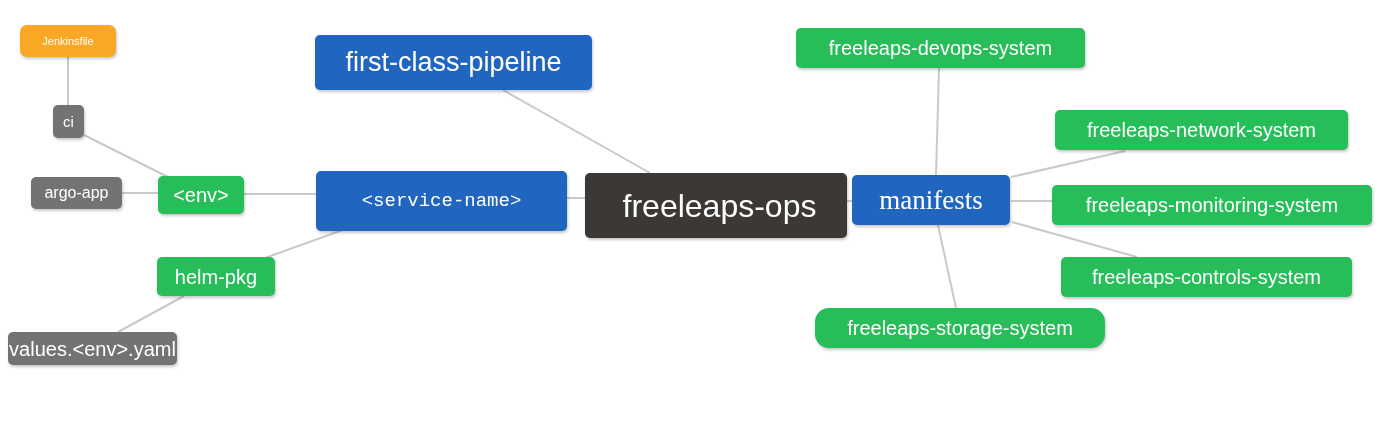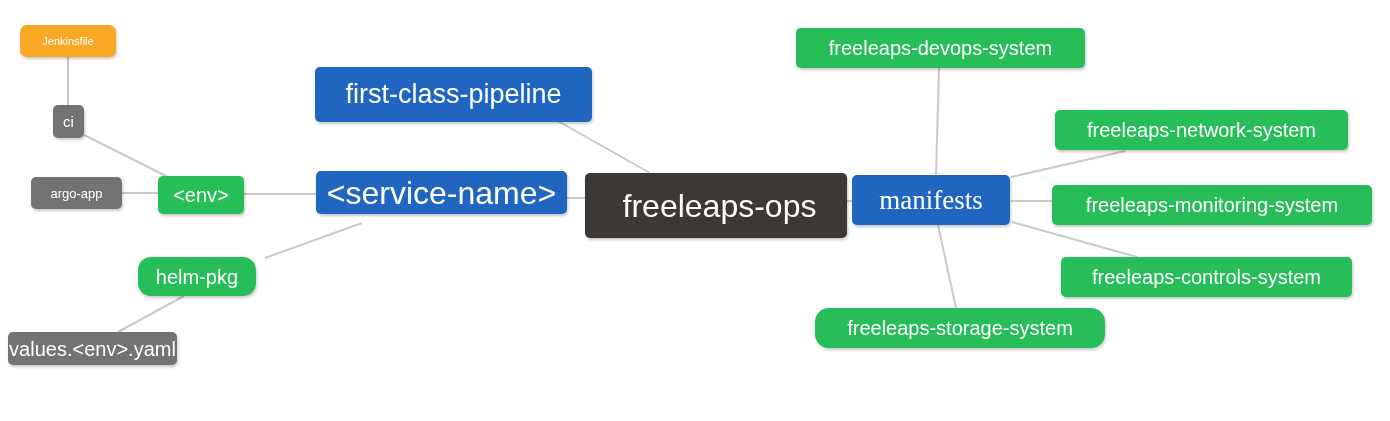--- a/index.html
+++ b/index.html
@@ -42,26 +42,26 @@
   }
   .c-amber { background: #f9a826; }
   .c-red   { background: #737373; }
   .c-green { background: #27be5a; }
   .c-blue  { background: #2066c0; }
   .c-dark  { background: #3b3835; padding-left: 7px; }
 
   
   .n-jenkinsfile { left: 20px;  top: 25px;  width: 96px;  height: 32px; font-size: 11px; border-radius: 7px; }
   .n-ci          { left: 53px;  top: 105px; width: 31px;  height: 33px; font-size: 15px; }
-  .n-argo-app    { left: 31px;  top: 177px; width: 91px;  height: 32px; font-size: 13px; }
+  .n-argo-app    { left: 31px;  top: 177px; width: 91px;  height: 32px; font-size: 16px; }
   .n-env         { left: 158px; top: 176px; width: 86px;  height: 38px; font-size: 20px; }
-  .n-helm-pkg    { left: 138px; top: 257px; width: 118px; height: 39px; font-size: 20px; border-radius: 13px; }
+  .n-helm-pkg    { left: 157px; top: 257px; width: 118px; height: 39px; font-size: 20px; }
   .n-values-yaml { left: 8px;   top: 332px; width: 169px; height: 33px; font-size: 20px; }
-  .n-first-class { left: 315px; top: 35px;  width: 277px; height: 55px; font-size: 27px; margin-top: 32px; }
-  .n-service     { left: 316px; top: 171px; width: 251px; height: 43px; font-size: 32px; }
+  .n-first-class { left: 315px; top: 35px;  width: 277px; height: 55px; font-size: 27px; }
+  .n-service     { left: 316px; top: 171px; width: 251px; height: 60px; font-size: 19px; font-family: Liberation Mono, monospace; }
   .n-root        { left: 585px; top: 173px; width: 262px; height: 65px; font-size: 32px; }
   .n-manifests   { left: 852px; top: 175px; width: 158px; height: 50px; font-size: 27px; font-family: Liberation Serif, serif; }
   .n-devops      { left: 796px; top: 28px;  width: 289px; height: 40px; font-size: 20px; }
   .n-network     { left: 1055px;top: 110px; width: 293px; height: 40px; font-size: 20px; }
   .n-monitoring  { left: 1052px;top: 185px; width: 320px; height: 40px; font-size: 20px; }
   .n-controls    { left: 1061px;top: 257px; width: 291px; height: 40px; font-size: 20px; }
   .n-storage     { left: 815px; top: 308px; width: 290px; height: 40px; font-size: 20px; border-radius: 14px; }
 </style>
 </head>
 <body>

